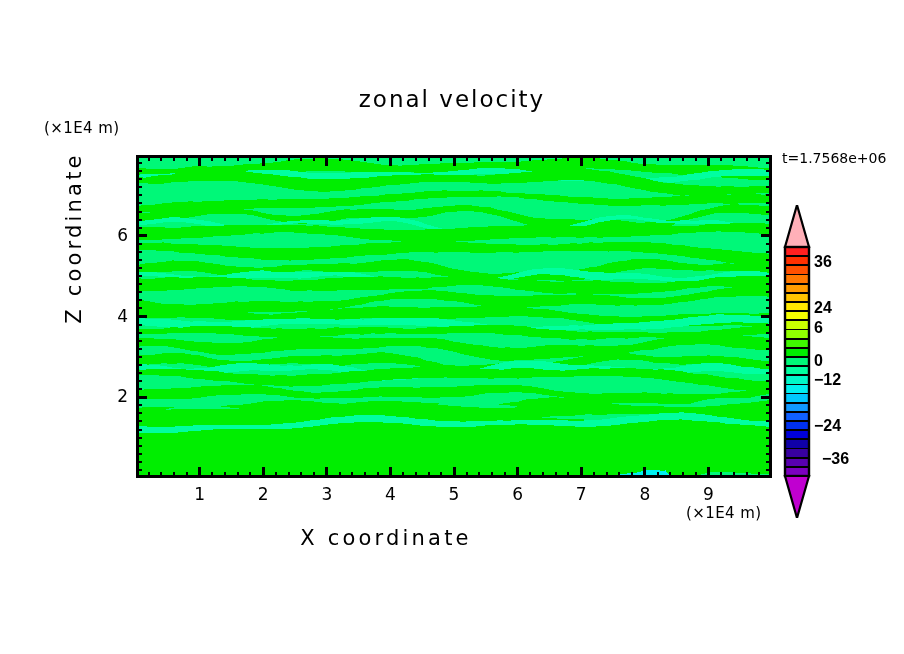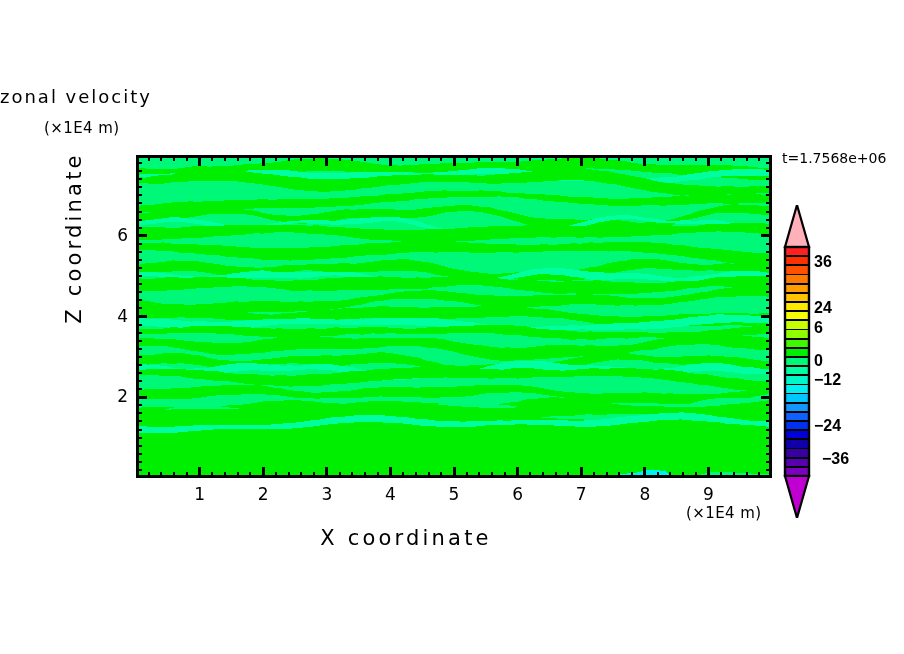--- a/index.html
+++ b/index.html
@@ -20,22 +20,22 @@
     width: 904px;
     height: 654px;
   }
 
   
   #plot-title {
     position: absolute;
     left: 0;
     top: 86px;
     width: 904px;
-    text-align: left;
-    font-size: 18px;
+    text-align: center;
+    font-size: 23px;
     letter-spacing: 2.0px;
     color: #000000;
     font-family: "DejaVu Sans", sans-serif;
     font-weight: 400;
   }
 
   
   .unit-label {
     position: absolute;
     font-size: 15px;
@@ -51,21 +51,20 @@
   #x-axis-title {
     position: absolute;
     left: 0;
     top: 526px;
     width: 772px;
     text-align: center;
     font-size: 21px;
     letter-spacing: 3.2px;
     color: #000;
     font-family: "DejaVu Sans", sans-serif;
-    margin-left: 20px;
   }
   #y-axis-title {
     position: absolute;
     left: -46px;
     top: 226px;
     width: 240px;
     text-align: center;
     font-size: 21px;
     letter-spacing: 3.2px;
     color: #000;

